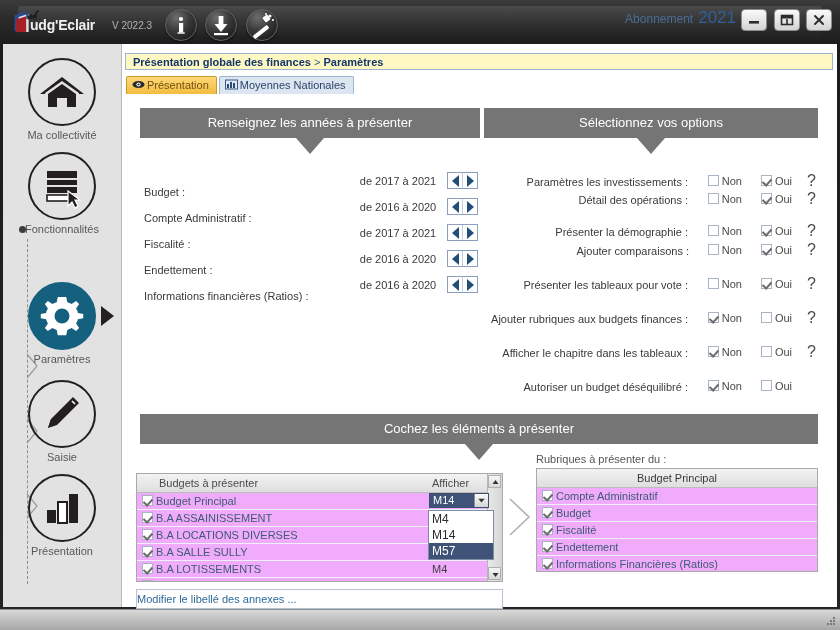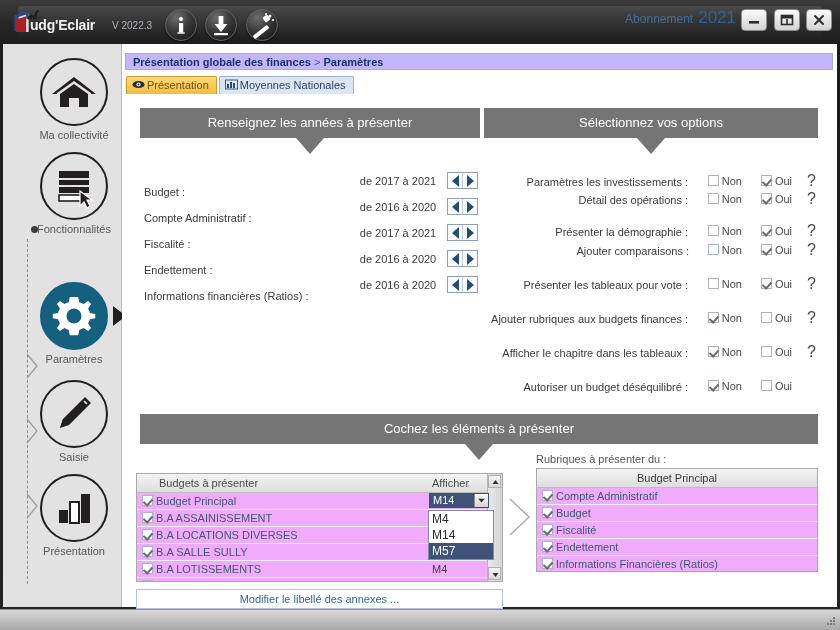--- a/index.html
+++ b/index.html
@@ -58,21 +58,21 @@
   
   .sidebar{
     position:absolute;left:3px;top:44px;width:118px;height:563px;
     background:#e2e2e2;border-right:1px solid #b9b9b9;
   }
   .dashline{
     position:absolute;left:24px;top:195px;width:1px;height:345px;
     border-left:1px dashed #8d8d8d;
   }
   .zig{position:absolute;left:15px;top:200px;}
-  .navitem{position:absolute;left:0;width:118px;text-align:center;margin-left:12px;}
+  .navitem{position:absolute;left:0;width:118px;text-align:center;}
   .navcircle{
     width:68px;height:68px;border-radius:50%;margin:0 auto;position:relative;
     border:2px solid #231f20;box-sizing:border-box;background:transparent;
   }
   .navcircle.active{background:#16607f;border-color:#16607f;}
   .navcircle svg{position:absolute;left:0;top:0;}
   .navlabel{
     margin-top:3px;font-size:11px;color:#55585b;white-space:nowrap;
   }
   .bullet{
@@ -85,21 +85,21 @@
     border-bottom:10px solid transparent;
   }
 
   
   .content{
     position:absolute;left:122px;top:44px;width:715px;height:563px;
     background:#ffffff;
   }
   .crumb{
     position:absolute;left:3px;top:9px;width:708px;height:17px;
-    background:#c4b5fd;border:1px solid #9fb4cf;box-sizing:border-box;
+    background:#fef9c3;border:1px solid #9fb4cf;box-sizing:border-box;
     color:#15356b;font-size:11px;font-weight:bold;padding:2px 0 0 7px;
   }
   .crumb .sep{font-weight:normal;color:#3b5a8c;}
   .tabs{position:absolute;left:4px;top:32px;}
   .tab{
     display:inline-block;height:17px;line-height:17px;font-size:11px;
     padding:0 7px 0 5px;border:1px solid #9fb4cf;border-bottom:none;
     background:#dce6f2;color:#2e4468;position:relative;vertical-align:top;
     margin-right:2px;border-radius:2px 2px 0 0;
   }
@@ -186,21 +186,21 @@
   }
   .combo .cbtn svg{position:absolute;left:0;top:0;}
   .droplist{
     position:absolute;background:#ffffff;border:1px solid #7d8da5;box-sizing:border-box;
     font-size:12px;color:#2a2a2a;
   }
   .dopt{height:16px;line-height:16px;padding-left:3px;}
   .dopt.sel{background:#3f5277;color:#ffffff;}
   .modbtn{
     position:absolute;background:#ffffff;border:1px solid #b7c3d4;box-sizing:border-box;
-    color:#2f6a9a;font-size:11px;text-align:center;line-height:18px;
+    color:#2f6a9a;font-size:11px;line-height:18px;
   }
   .rubheader{
     position:absolute;font-size:11px;color:#555;
   }
   .chev{position:absolute;}
   .statusbar{
     position:absolute;left:0;bottom:0;width:840px;height:20px;
     background:linear-gradient(180deg,#d9d9d9 0%,#bdbdbd 55%,#a8a8a8 100%);
     border-top:1px solid #8f8f8f;
   }

